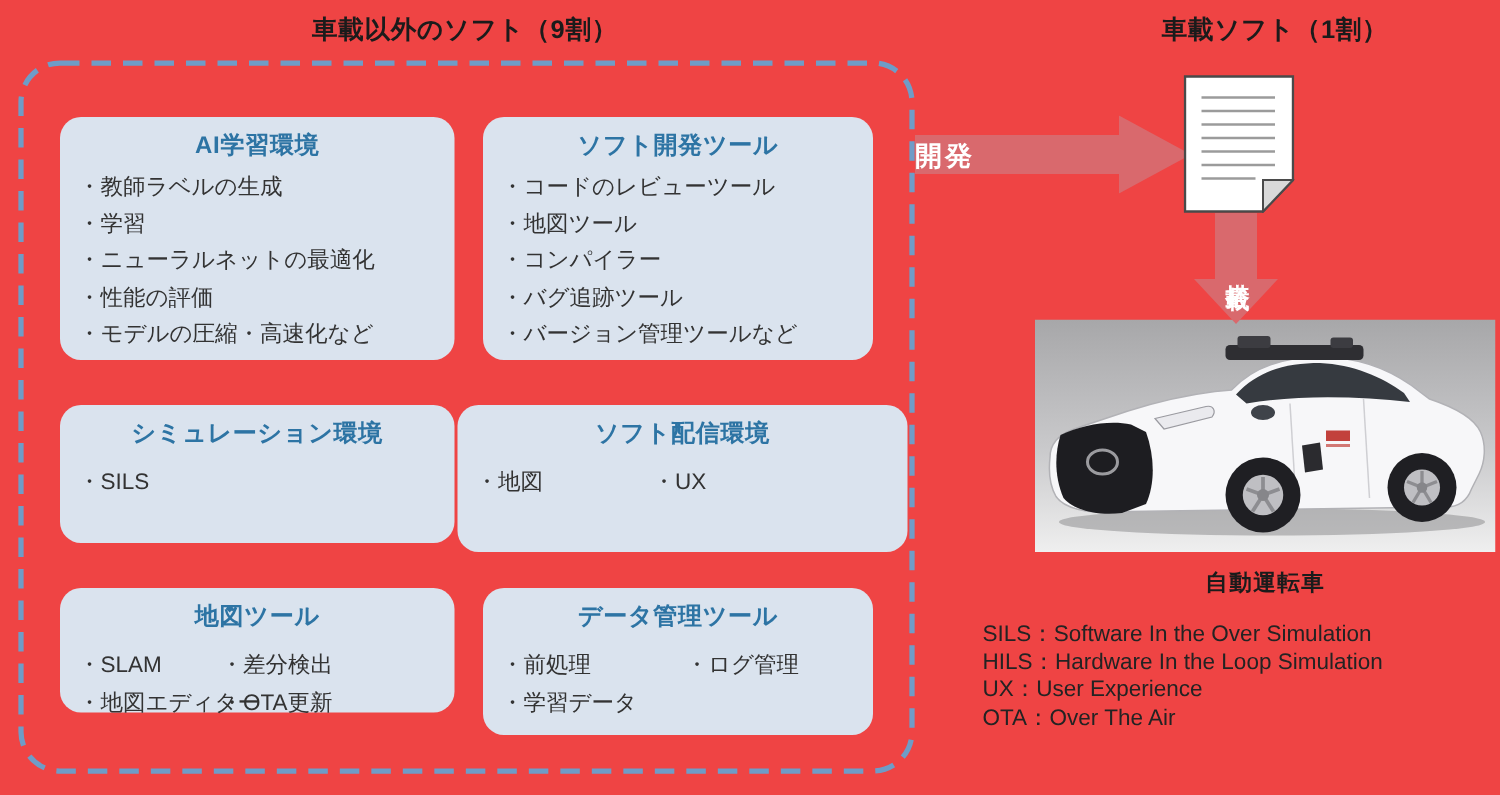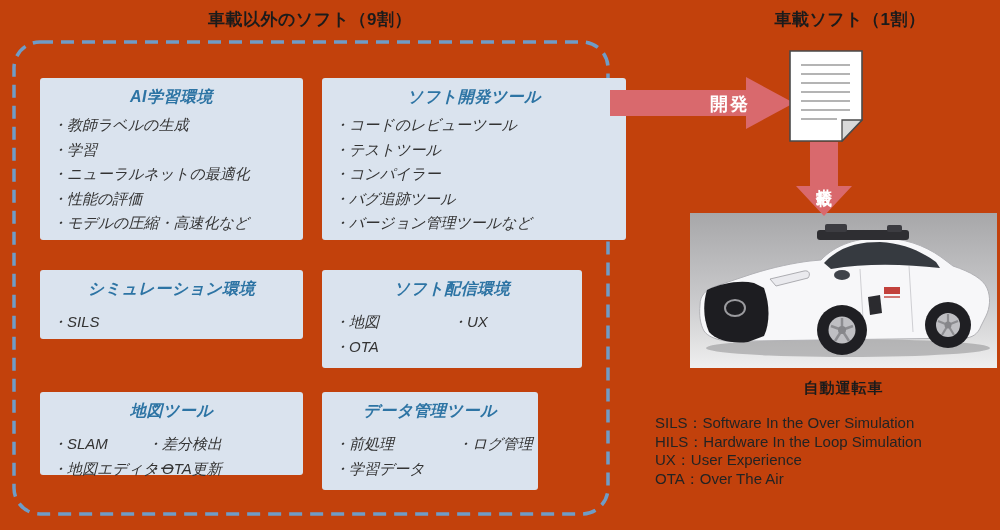--- a/index.html
+++ b/index.html
@@ -1,27 +1,27 @@
 <!DOCTYPE html>
 <html style="--accent-red: #d9696d; --accent-blue: #2d74a4; --box-bg: #dae3ee; --dashed-border: #6f9cc7;"><head>
 <meta charset="utf-8">
 <style>
   html,body{margin:0;padding:0;background:#fff;}
   body{font-family:"Liberation Sans","DejaVu Sans",sans-serif;}
-  .stage{position:relative;width:1000px;height:530px;background:#c2410c;overflow:hidden;}
+  .stage{position:relative;width:1000px;height:530px;background:#ef4444;overflow:hidden;}
   .abs{position:absolute;}
   .section-title{font-size:17px;font-weight:bold;color:#1b1b1b;text-align:center;letter-spacing:0.5px;}
-  .box{position:absolute;background:var(--box-bg,#dae3ee);border-radius:3px;font-style:italic;}
+  .box{position:absolute;background:var(--box-bg,#dae3ee);border-radius:14px;}
   .box-title{text-align:center;font-weight:bold;color:var(--accent-blue,#2d74a4);font-size:16px;padding-top:9px;letter-spacing:0.5px;}
   .box-items{padding:5px 8px 0 12px;font-size:15px;color:#333;}
   .box-items .item{line-height:24.5px;white-space:nowrap;}
   .box-rows{display:grid;padding:9px 8px 0 12px;font-size:15px;color:#333;line-height:25px;}
   .box-rows span{white-space:nowrap;}
   .arrow-label{position:absolute;color:#fff;font-weight:bold;}
-  .dev-label{left:0;top:15px;width:140px;text-align:right;font-size:18px;letter-spacing:2px;}
+  .dev-label{left:0;top:15px;width:140px;text-align:left;font-size:18px;letter-spacing:2px;}
   .mount-label{left:0;top:5px;width:56px;text-align:center;font-size:16px;writing-mode:vertical-rl;text-orientation:upright;height:62px;line-height:56px;letter-spacing:2px;}
   .car-caption{font-size:15px;font-weight:bold;color:#1b1b1b;text-align:center;letter-spacing:1px;}
   .definitions{font-size:15px;color:#232323;}
   .definitions .def-line{line-height:18.5px;white-space:nowrap;}
 </style>
 </head>
 <body>
 
 <div class="stage">
 
@@ -37,58 +37,57 @@
     <div class="box-title">AI学習環境</div>
     <div class="box-items">
       <div class="item">・教師ラベルの生成</div>
       <div class="item">・学習</div>
       <div class="item">・ニューラルネットの最適化</div>
       <div class="item">・性能の評価</div>
       <div class="item">・モデルの圧縮・高速化など</div>
     </div>
   </div>
 
-  <div class="box" style="left:322px;top:78px;width:304px;height:162px">
+  <div class="box" style="left:322px;top:78px;width:260px;height:162px">
     <div class="box-title">ソフト開発ツール</div>
     <div class="box-items">
       <div class="item">・コードのレビューツール</div>
-      <div class="item">・テストツール</div>
+      <div class="item">・地図ツール</div>
       <div class="item">・コンパイラー</div>
       <div class="item">・バグ追跡ツール</div>
       <div class="item">・バージョン管理ツールなど</div>
     </div>
   </div>
 
-  <div class="box" style="left:40px;top:270px;width:263px;height:69px">
+  <div class="box" style="left:40px;top:270px;width:263px;height:92px">
     <div class="box-title">シミュレーション環境</div>
     <div class="box-rows" style="grid-template-columns:70px auto">
       <span>・SILS</span>
     </div>
   </div>
 
-  <div class="box" style="left:322px;top:270px;width:260px;height:98px">
+  <div class="box" style="left:305px;top:270px;width:300px;height:98px">
     <div class="box-title">ソフト配信環境</div>
     <div class="box-rows" style="grid-template-columns:118px auto">
       <span>・地図</span>
       <span>・UX</span>
-      <span>・OTA</span>
     </div>
   </div>
 
   <div class="box" style="left:40px;top:392px;width:263px;height:83px">
     <div class="box-title">地図ツール</div>
     <div class="box-rows" style="grid-template-columns:95px auto">
       <span>・SLAM</span>
       <span>・差分検出</span>
       <span>・地図エディター</span>
       <span>・OTA更新</span>
     </div>
   </div>
 
-  <div class="box" style="left:322px;top:392px;width:216px;height:98px">
+  <div class="box" style="left:322px;top:392px;width:260px;height:98px">
     <div class="box-title">データ管理ツール</div>
     <div class="box-rows" style="grid-template-columns:123px auto">
       <span>・前処理</span>
       <span>・ログ管理</span>
       <span>・学習データ</span>
       <span></span>
     </div>
   </div>
 
   <div class="abs" style="left:610px;top:77px;width:184px;height:52px">

